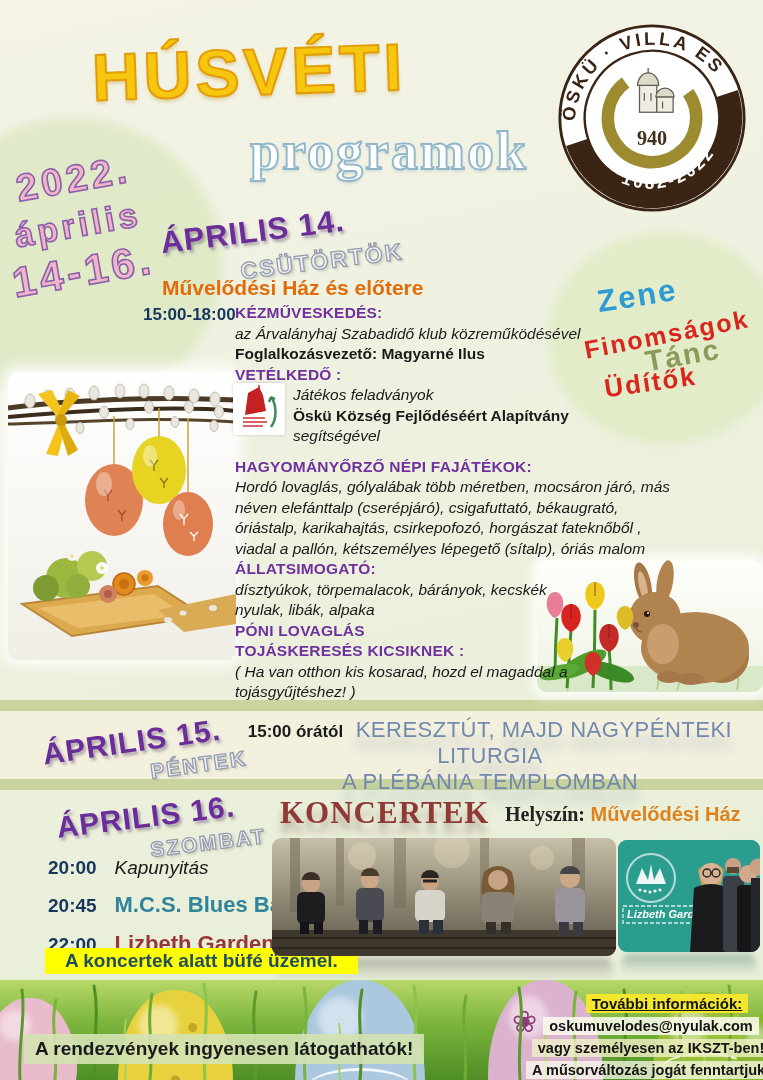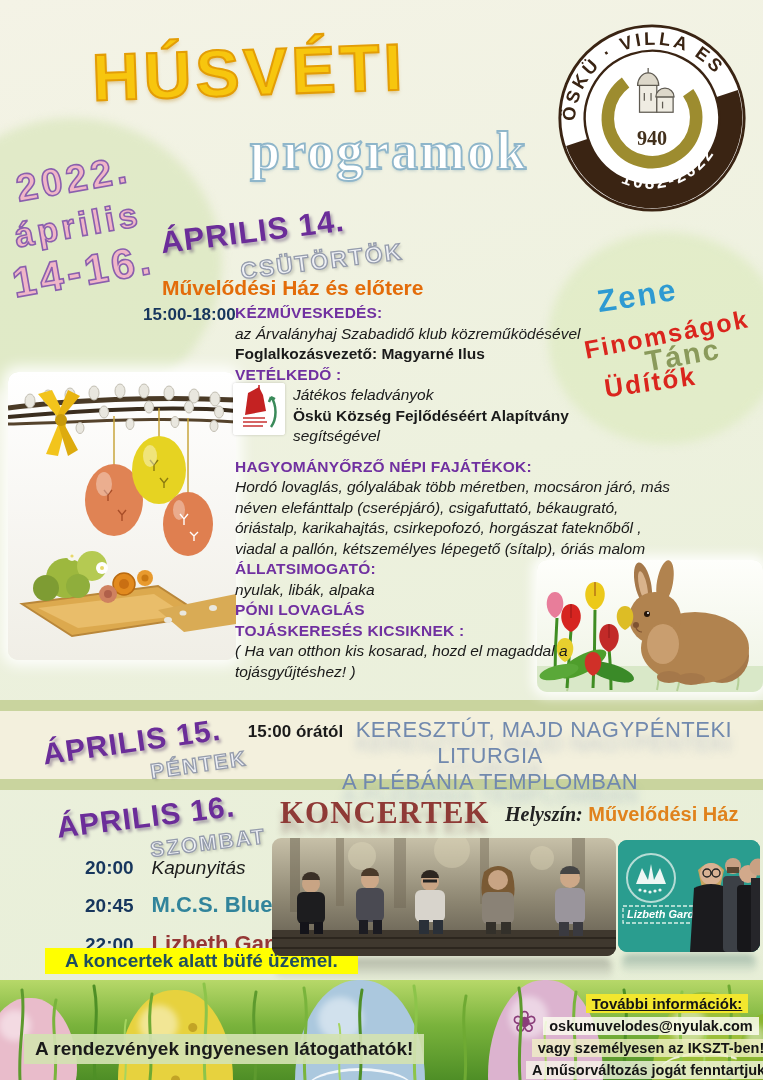--- a/index.html
+++ b/index.html
@@ -65,33 +65,33 @@
   .lit-main{font-size:22px;font-weight:400;color:#7189ae;letter-spacing:.5px;
     text-shadow:0 14px 9px rgba(113,137,174,.35);}
   .lit .l2{}
 
   .t16{left:56px;top:800px;font-size:30px;transform:rotate(-7deg);}
   .w16{left:150px;top:831px;font-size:21px;transform:rotate(-7deg);}
   .koncertek{position:absolute;left:280px;top:795px;font-family:"Liberation Serif",serif;
     font-size:31px;font-weight:800;color:#8f3a36;letter-spacing:1px;
     text-shadow:0 10px 7px rgba(80,30,30,.3);}
   .helyszin{position:absolute;left:505px;top:803px;font-size:20px;}
-  .h-label{font-family:"Liberation Serif",serif;font-style:italic;font-weight:700;color:#222;}
+  .h-label{font-family:"Liberation Serif",serif;font-weight:700;color:#222;}
   .h-venue{font-weight:800;color:#e0821c;}
 
   .mcs{left:272px;top:838px;width:344px;height:118px;border-radius:9px;}
   .liz{left:618px;top:840px;width:142px;height:112px;border-radius:9px;background:#2a9d8f;}
   .refl{position:absolute;filter:blur(3px);z-index:0;}
   .r1{left:276px;top:958px;width:336px;height:22px;
     background:linear-gradient(180deg,rgba(70,70,65,.35),rgba(70,70,65,0));border-radius:8px;}
   .r2{left:622px;top:954px;width:134px;height:20px;
     background:linear-gradient(180deg,rgba(35,90,85,.35),rgba(35,90,85,0));border-radius:8px;}
 
   .sched{position:absolute;left:48px;top:857px;}
-  .srow{margin-bottom:13px;white-space:nowrap;margin-left:37px;}
+  .srow{margin-bottom:13px;white-space:nowrap;}
   .stime{display:inline-block;width:62px;font-size:19px;font-weight:700;color:#17365d;}
   .sact{font-size:19px;}
   .sact.it{font-style:italic;color:#1a1a1a;}
   .sact.mcs-c{font-size:22px;font-weight:800;color:#31849b;}
   .sact.liz-c{font-size:22px;font-weight:800;color:#953735;}
   .buffet{position:absolute;left:45px;top:948px;background:#ffff00;padding:2px 20px;
     font-size:19px;font-weight:700;color:#1f4e5f;}
 
   .grass{position:absolute;left:0;top:980px;width:763px;height:100px;overflow:hidden;
     background:linear-gradient(180deg,#b7d869 0%,#7ab33c 45%,#4e8e26 100%);}
@@ -197,20 +197,21 @@
       <rect x="10" y="38" width="24" height="2" fill="#c42222" opacity=".7"></rect>
       <rect x="10" y="42" width="20" height="2" fill="#c42222" opacity=".7"></rect>
       <path d="M38 44 C 44 36 44 22 38 14 L42 16 M38 14 L36 19" stroke="#3a8a5a" stroke-width="2.5" fill="none"></path>
     </svg>
     <div class="ln i ind">Játékos feladványok</div>
     <div class="ln b ind">Öskü Község Fejlődéséért Alapítvány</div>
     <div class="ln i ind">segítségével</div>
     <div class="ln h gap">HAGYOMÁNYŐRZŐ NÉPI FAJÁTÉKOK:</div>
     <div class="ln i">Hordó lovaglás, gólyalábak több méretben, mocsáron járó, más néven elefánttalp (cserépjáró), csigafuttató, békaugrató, óriástalp, karikahajtás, csirkepofozó, horgászat fateknőből , viadal a pallón, kétszemélyes lépegető (sítalp), óriás malom</div>
     <div class="ln h">ÁLLATSIMOGATÓ:</div>
+    <div class="ln i">dísztyúkok, törpemalacok, bárányok, kecskék</div>
     <div class="ln i">nyulak, libák, alpaka</div>
     <div class="ln h">PÓNI LOVAGLÁS</div>
     <div class="ln h">TOJÁSKERESÉS KICSIKNEK :</div>
     <div class="ln i">( Ha van otthon kis kosarad, hozd el magaddal a tojásgyűjtéshez! )</div>
   </div>
 
   <div class="photo eggs">
     <svg viewBox="0 0 228 288" width="228" height="288">
       <defs>
           <linearGradient id="wall" x1="0" y1="0" x2="0" y2="1">

